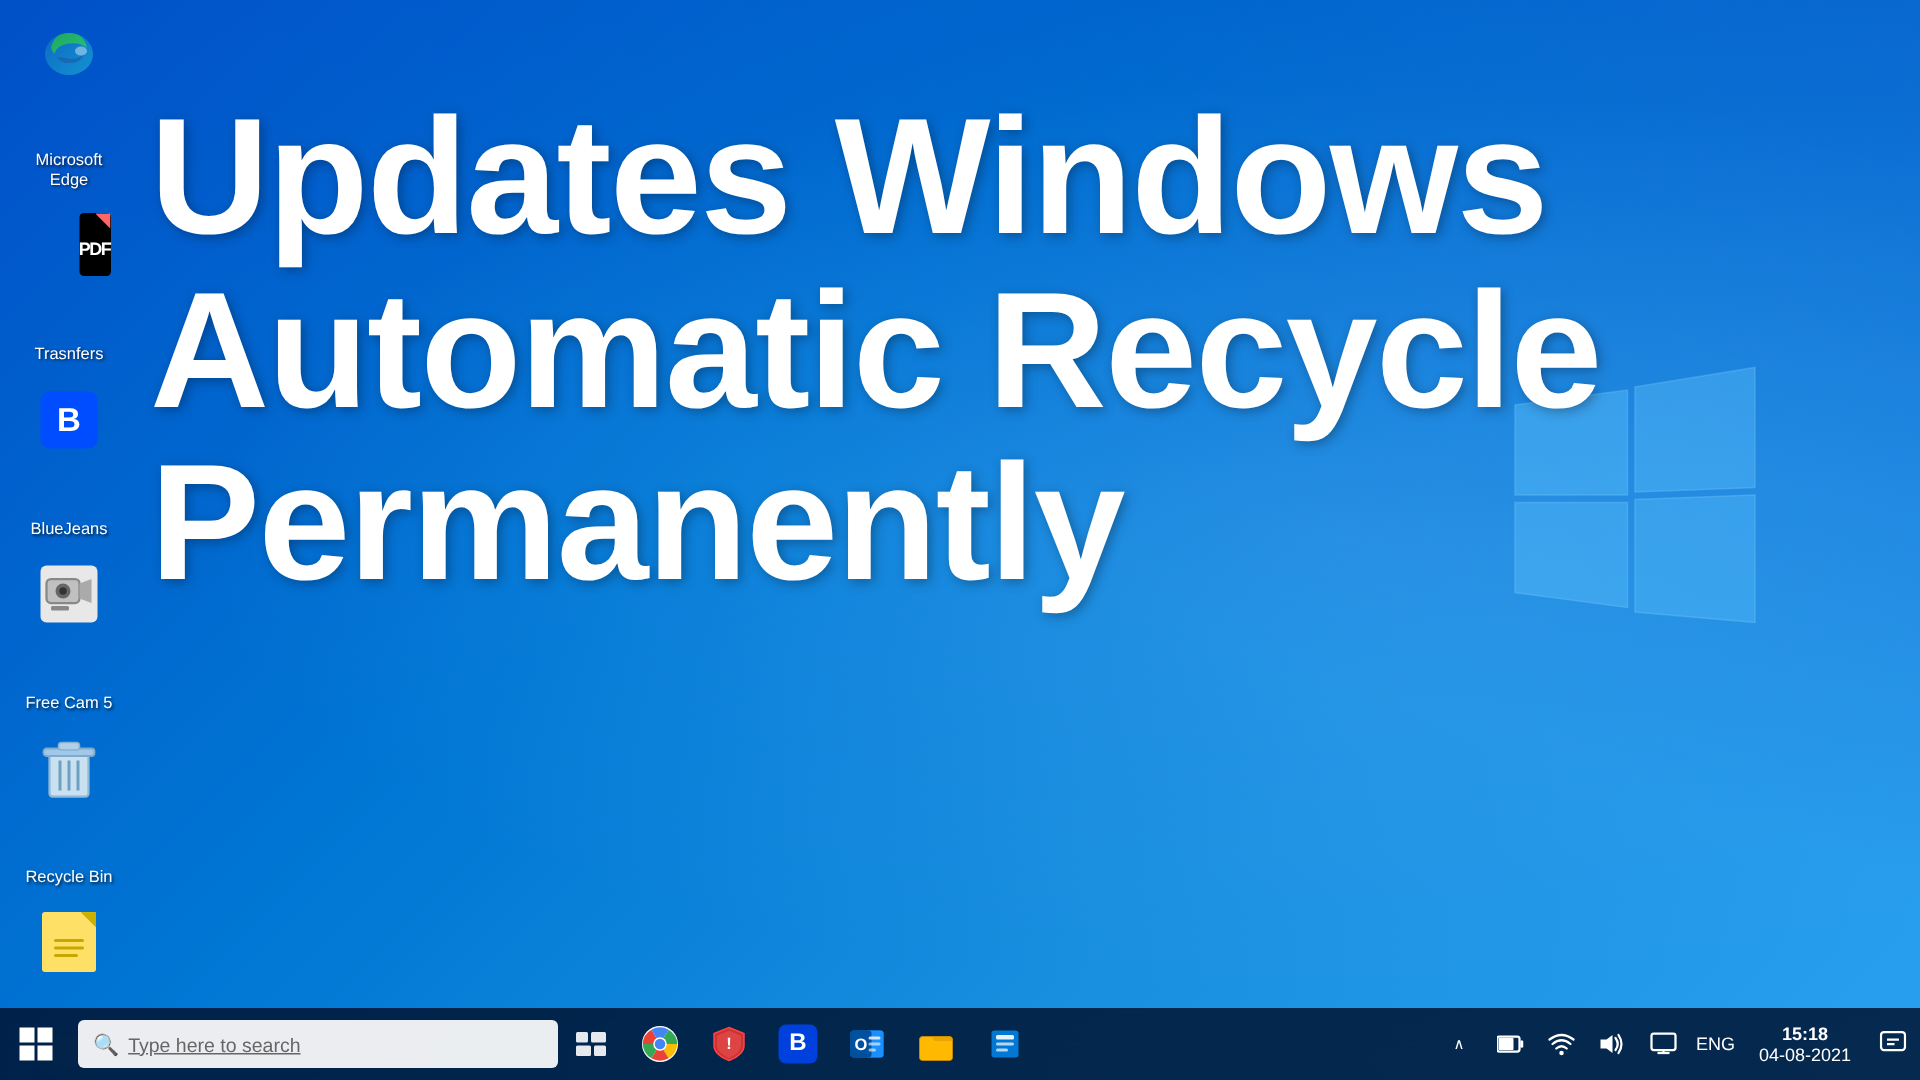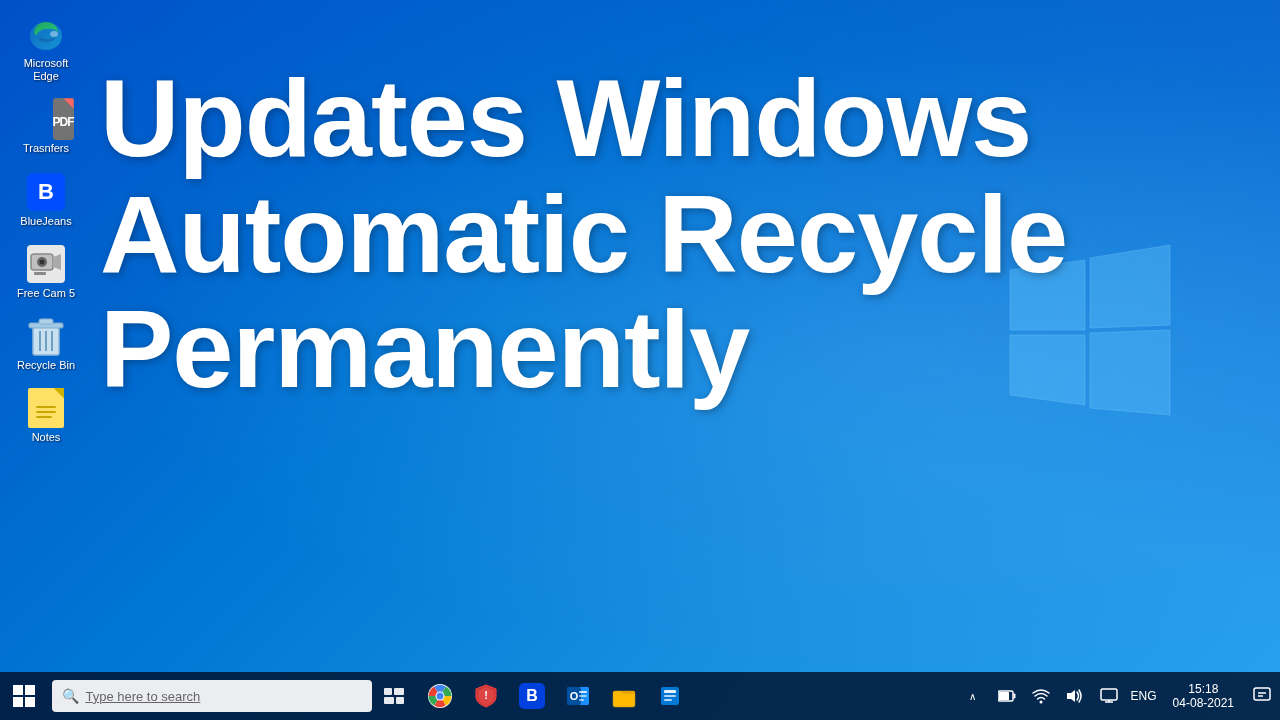--- a/index.html
+++ b/index.html
@@ -35,20 +35,21 @@
     }
 
     .desktop-icon {
       display: flex;
       flex-direction: column;
       align-items: center;
       width: 72px;
       cursor: pointer;
       padding: 4px;
       border-radius: 4px;
+      gap: 44px;
     }
 
     .desktop-icon .icon-img {
       width: 40px;
       height: 40px;
       display: flex;
       align-items: center;
       justify-content: center;
       font-size: 28px;
     }
@@ -62,21 +63,21 @@
       line-height: 1.2;
     }
 
     
     .edge-icon-svg {
       width: 40px; height: 40px;
     }
 
     
     .pdf-icon {
-      background: #737373;
+      background: #000000;
       color: white;
       font-size: 10px;
       font-weight: bold;
       width: 36px;
       height: 42px;
       display: flex;
       flex-direction: column;
       align-items: center;
       justify-content: center;
       border-radius: 3px;
@@ -547,21 +548,21 @@
           <line x1="5" y1="14" x2="13" y2="14" stroke="white" stroke-width="1.5"></line>
           <line x1="9" y1="12" x2="9" y2="14" stroke="white" stroke-width="1.5"></line>
         </svg>
       </div>
 
     </div>
 
     <div class="lang-indicator">ENG</div>
 
     <div class="clock-date">
-      <span style="font-weight:400;">15:18</span>
+      <span style="font-weight:700;">15:18</span>
       <span>04-08-2021</span>
     </div>
 
     <div class="notification-btn">
       <svg width="18" height="18" viewBox="0 0 18 18" fill="white">
         <rect x="1" y="1" width="16" height="12" rx="2" fill="none" stroke="white" stroke-width="1.5"></rect>
         <line x1="5" y1="6" x2="13" y2="6" stroke="white" stroke-width="1.5"></line>
         <line x1="5" y1="9" x2="10" y2="9" stroke="white" stroke-width="1.5"></line>
       </svg>
     </div>

